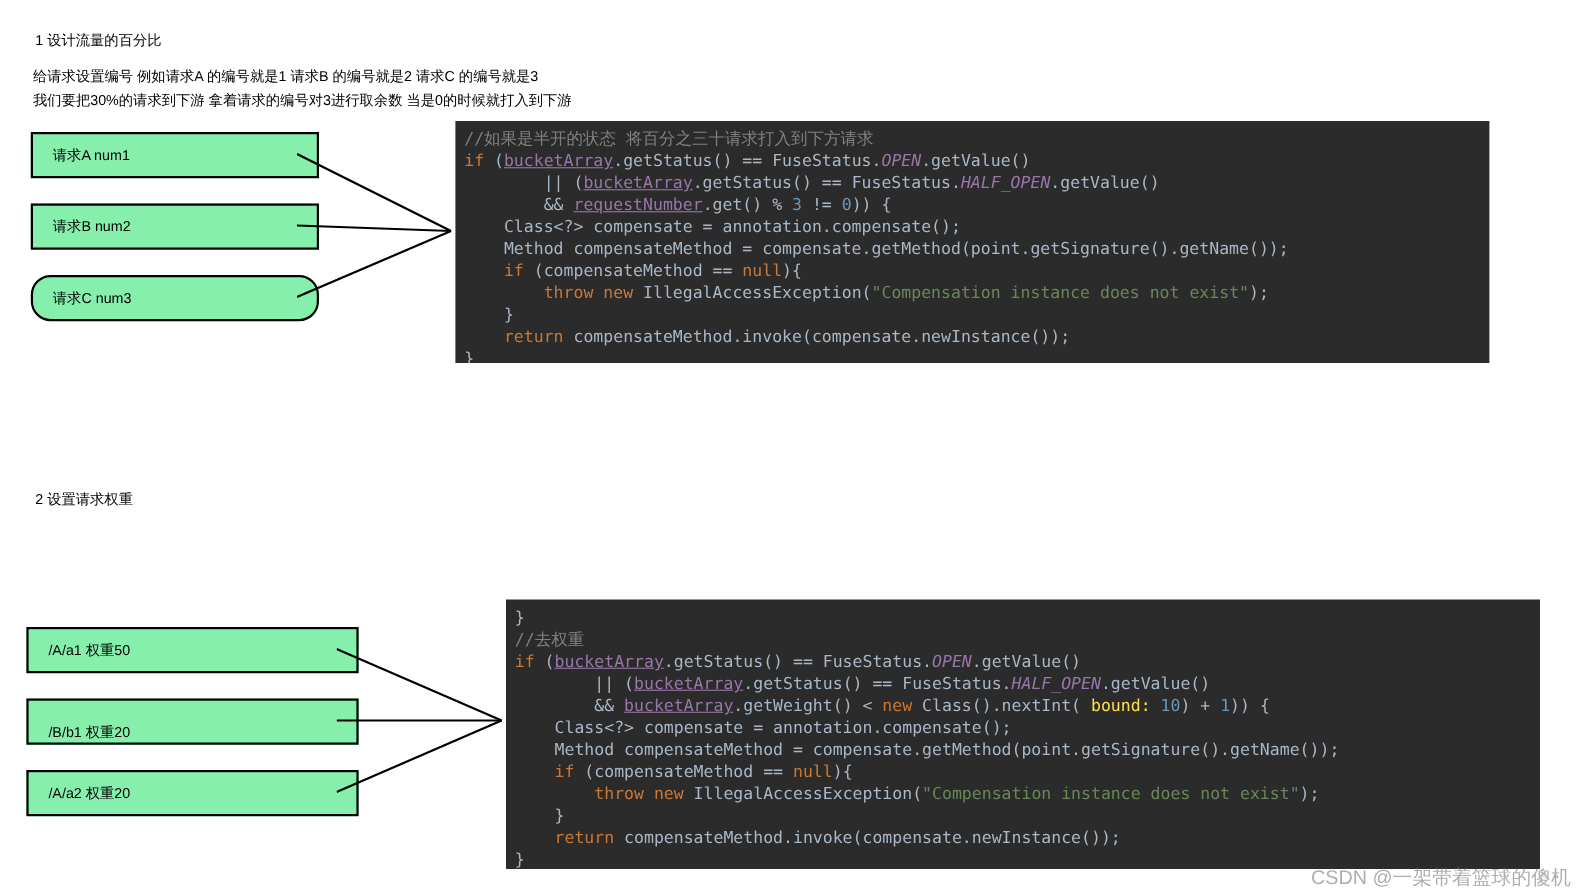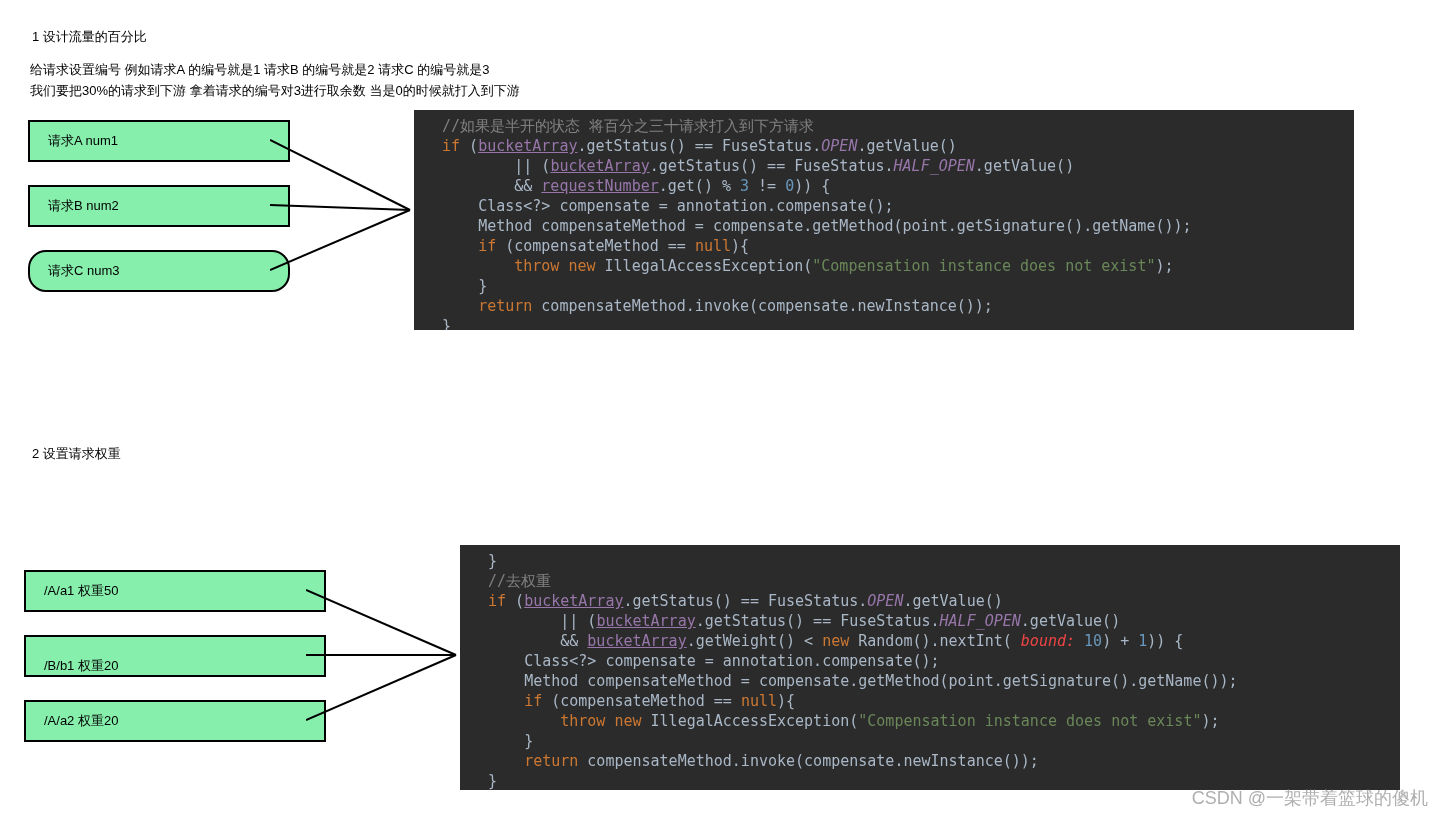--- a/index.html
+++ b/index.html
@@ -1,30 +1,30 @@
 <!DOCTYPE html>
 <html><head>
 <meta charset="utf-8">
 <style>
   html,body{margin:0;padding:0;background:#fff;font-family:"Microsoft YaHei","SimSun",sans-serif;font-size:13px;color:#000;}
   .page{position:relative;width:1436px;height:814px;}
   .heading{position:absolute;font-size:13px;}
   .desc{position:absolute;font-size:13px;line-height:1.6;}
   .box{position:absolute;border:2px solid #000;display:flex;align-items:center;padding-left:18px;font-size:13px;background:#86efac;}
-  .code{position:absolute;background:#2b2b2b;font-family:Consolas,Menlo,monospace;font-size:15px;line-height:20px;padding:6px 28px;box-sizing:border-box;overflow:hidden;}
+  .code{position:absolute;background:#2b2b2b;font-family:Consolas,Menlo,monospace;font-size:15px;line-height:20px;padding:6px 8px;box-sizing:border-box;overflow:hidden;}
   .code pre{margin:0;white-space:pre;}
   .c-com{color:#808080;}
   .c-kw{color:#cc7832;}
   .c-var{color:#9876aa;text-decoration:underline;}
   .c-fn{color:#a9b7c6;}
   .c-const{color:#9876aa;font-style:italic;}
   .c-num{color:#6897bb;}
   .c-str{color:#6a8759;}
   .c-p{color:#a9b7c6;}
-  .c-hint{color:#ef4444;font-style:italic;}
+  .c-hint{color:#fde047;}
   svg.connectors{position:absolute;pointer-events:none;}
   .watermark{position:absolute;right:8px;bottom:4px;color:rgba(120,120,120,0.6);font-size:18px;margin-top:40px;}
 </style>
 </head>
 <body>
 
 <div class="page">
 
   <div class="heading" style="left:32px;top:28px;">1 设计流量的百分比</div>
   <div class="desc" style="left:30px;top:60px;">
@@ -78,21 +78,21 @@
     <line x1="0" y1="30" x2="150" y2="95" stroke="#000" stroke-width="2"></line>
     <line x1="0" y1="95" x2="150" y2="95" stroke="#000" stroke-width="2"></line>
     <line x1="0" y1="160" x2="150" y2="95" stroke="#000" stroke-width="2"></line>
   </svg>
 
   <div class="code" style="left:460px;top:545px;width:940px;height:245px;">
 <pre><span class="c-p">}</span>
 <span class="c-com">//去权重</span>
 <span class="c-kw">if</span><span class="c-p"> (</span><span class="c-var">bucketArray</span><span class="c-fn">.getStatus() == FuseStatus.</span><span class="c-const">OPEN</span><span class="c-fn">.getValue()</span>
         <span class="c-p">|| (</span><span class="c-var">bucketArray</span><span class="c-fn">.getStatus() == FuseStatus.</span><span class="c-const">HALF_OPEN</span><span class="c-fn">.getValue()</span>
-        <span class="c-p">&amp;&amp; </span><span class="c-var">bucketArray</span><span class="c-fn">.getWeight() &lt; </span><span class="c-kw">new</span><span class="c-fn"> Random().nextInt(</span><span class="c-hint"> bound: </span><span class="c-num">10</span><span class="c-fn">) + </span><span class="c-num">1</span><span class="c-p">)) {</span>
+        <span class="c-p">&amp;&amp; </span><span class="c-var">bucketArray</span><span class="c-fn">.getWeight() &lt; </span><span class="c-kw">new</span><span class="c-fn"> Class().nextInt(</span><span class="c-hint"> bound: </span><span class="c-num">10</span><span class="c-fn">) + </span><span class="c-num">1</span><span class="c-p">)) {</span>
     <span class="c-fn">Class&lt;?&gt; compensate = annotation.compensate();</span>
     <span class="c-fn">Method compensateMethod = compensate.getMethod(point.getSignature().getName());</span>
     <span class="c-kw">if</span><span class="c-fn"> (compensateMethod == </span><span class="c-kw">null</span><span class="c-p">){</span>
         <span class="c-kw">throw new</span><span class="c-fn"> IllegalAccessException(</span><span class="c-str">"Compensation instance does not exist"</span><span class="c-p">);</span>
     <span class="c-p">}</span>
     <span class="c-kw">return</span><span class="c-fn"> compensateMethod.invoke(compensate.newInstance());</span>
 <span class="c-p">}</span></pre>
   </div>
 
   <div class="watermark">CSDN @一架带着篮球的傻机</div>

